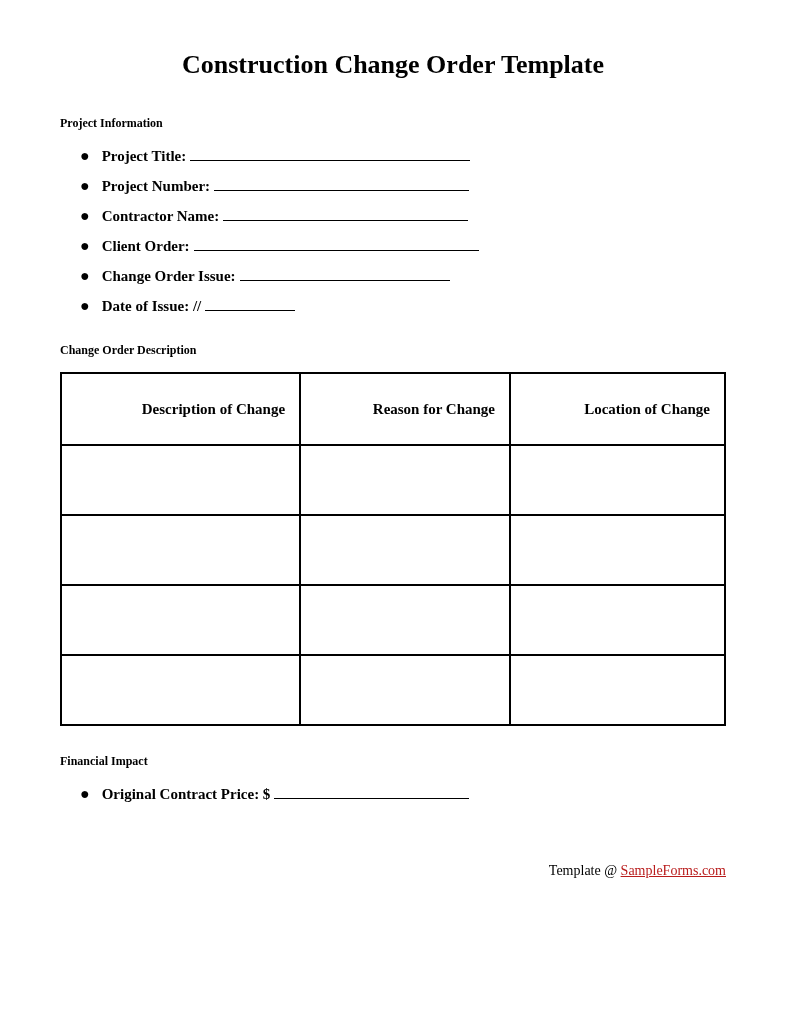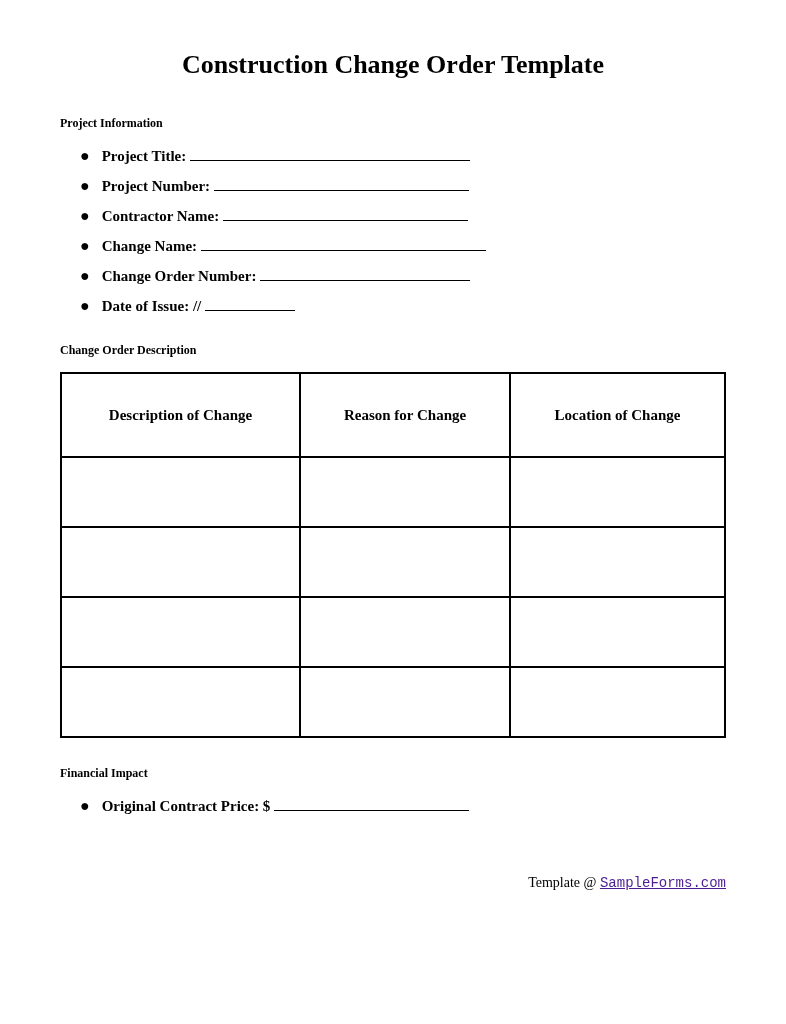--- a/index.html
+++ b/index.html
@@ -86,42 +86,42 @@
     .change-table td {
       border: 2px solid #000;
       padding: 10px 14px;
       text-align: center;
       vertical-align: top;
     }
 
     .change-table th {
       font-size: 15px;
       font-weight: bold;
-      height: 84px;
+      height: 72px;
       vertical-align: middle;
+      text-align: right;
     }
 
     .change-table td {
       height: 70px;
     }
 
     .financial-section {
       margin-bottom: 28px;
     }
 
     .footer {
       text-align: right;
       font-size: 14px;
       margin-top: 60px;
     }
 
     .footer a {
-      color: #4c1d95;
+      color: #b91c1c;
       text-decoration: underline;
-      font-family: Liberation Mono, monospace;
     }
   </style>
 </head>
 <body>
 
 <h1 class="page-title">Construction Change Order Template</h1>
 
 <section class="project-info">
   <h2 class="section-heading">Project Information</h2>
 
@@ -132,25 +132,25 @@
     </li>
     <li>
       <span>Project Number:</span>
       <span class="underline-field" style="min-width:255px;"></span>
     </li>
     <li>
       <span>Contractor Name:</span>
       <span class="underline-field" style="min-width:245px;"></span>
     </li>
     <li>
-      <span>Change Name:</span>
+      <span>Client Order:</span>
       <span class="underline-field" style="min-width:285px;"></span>
     </li>
     <li>
-      <span>Change Order Number:</span>
+      <span>Change Order Issue:</span>
       <span class="underline-field" style="min-width:210px;"></span>
     </li>
     <li>
       <span>Date of Issue: //<span class="underline-field-short" style="min-width:90px;"></span></span>
     </li>
   </ul>
 </section>
 
 <section class="change-order-section">
   <h2 class="section-heading">Change Order Description</h2>

